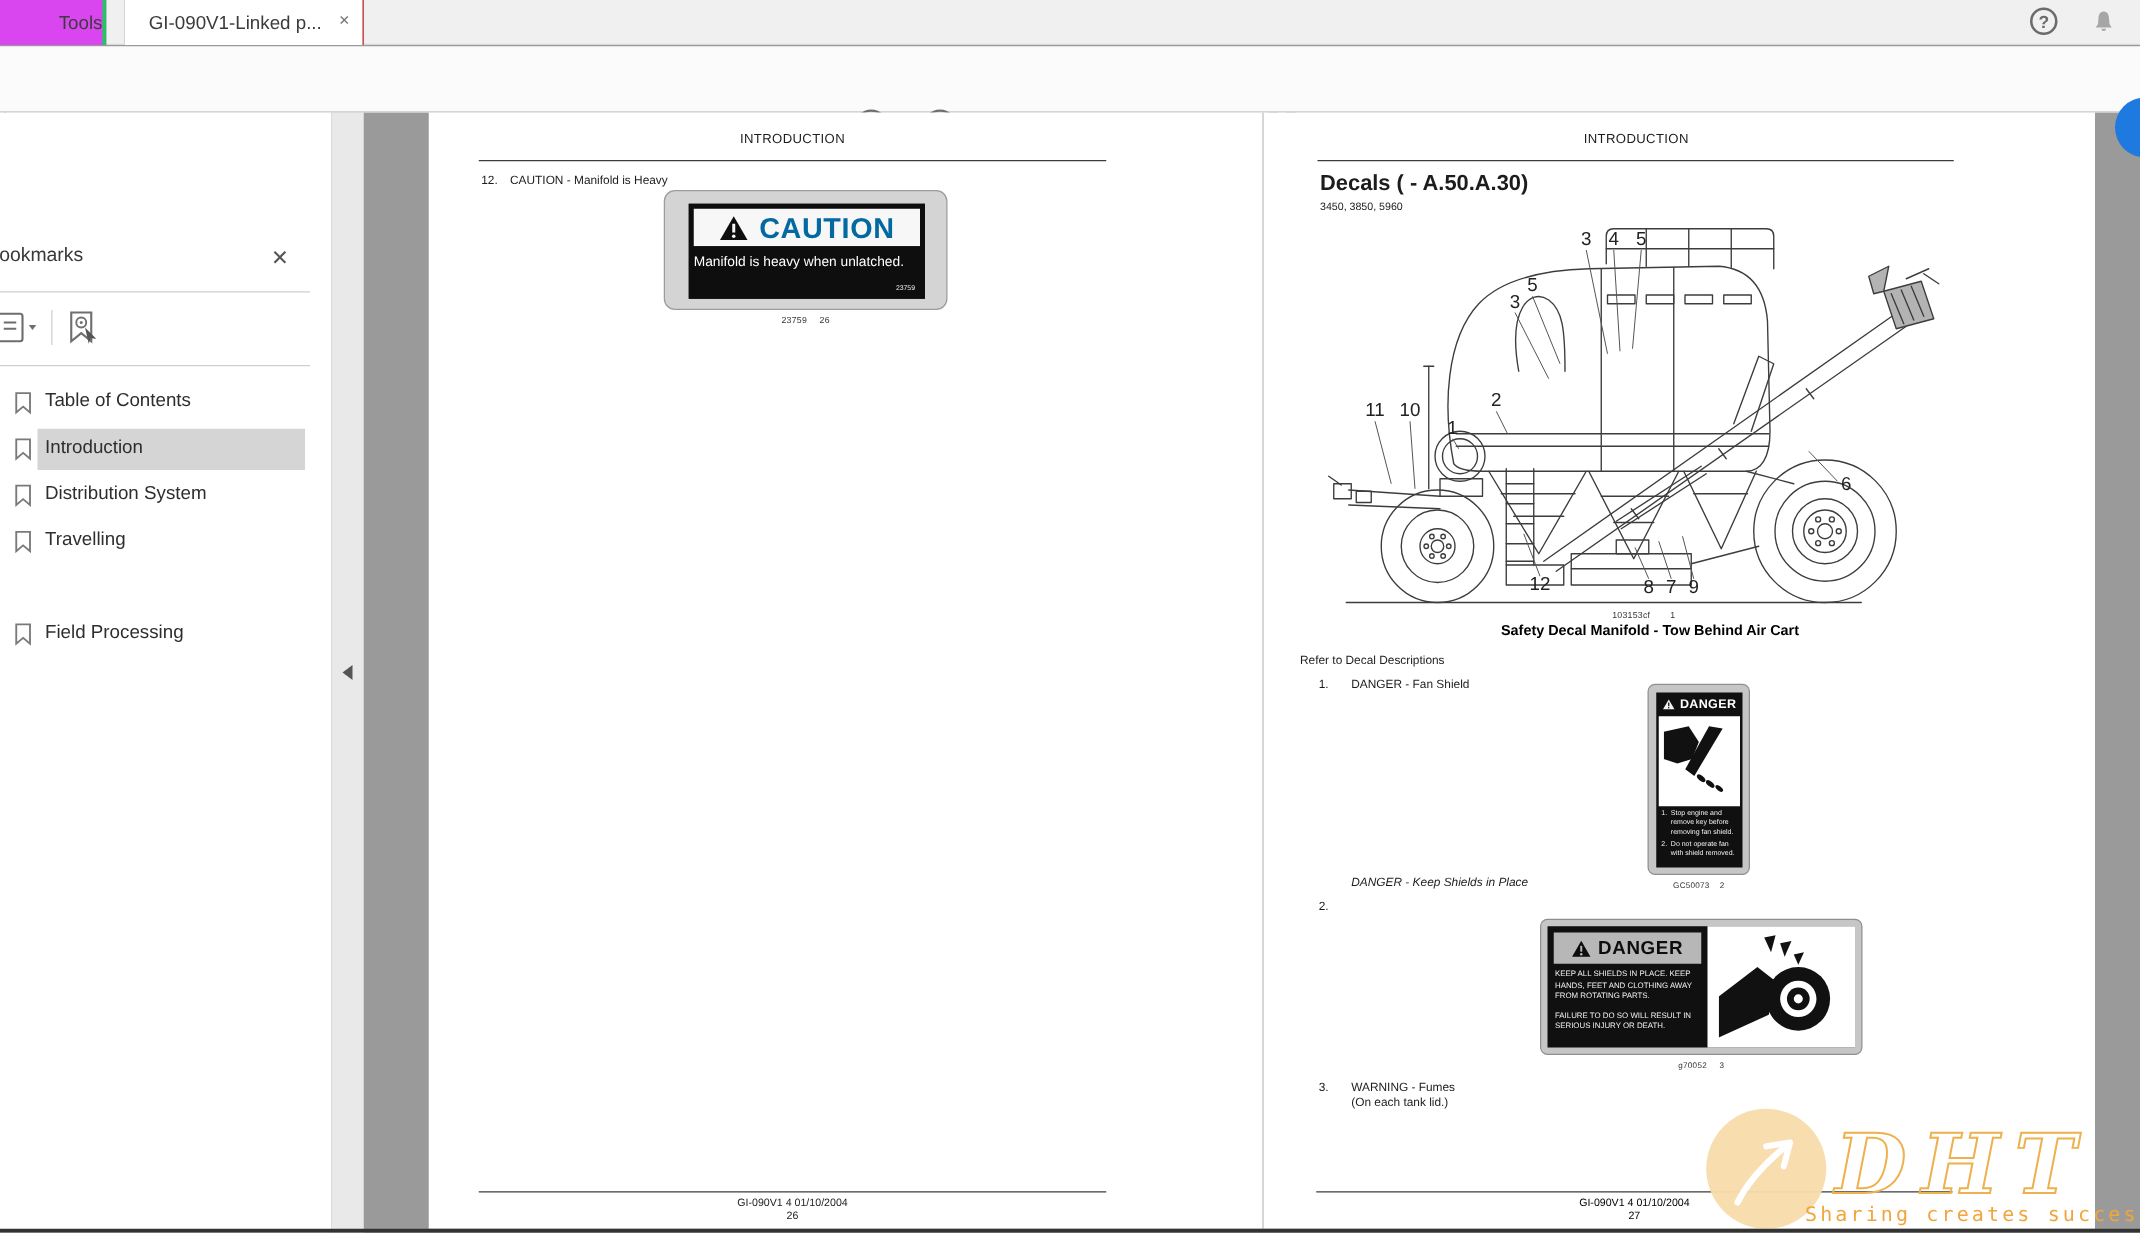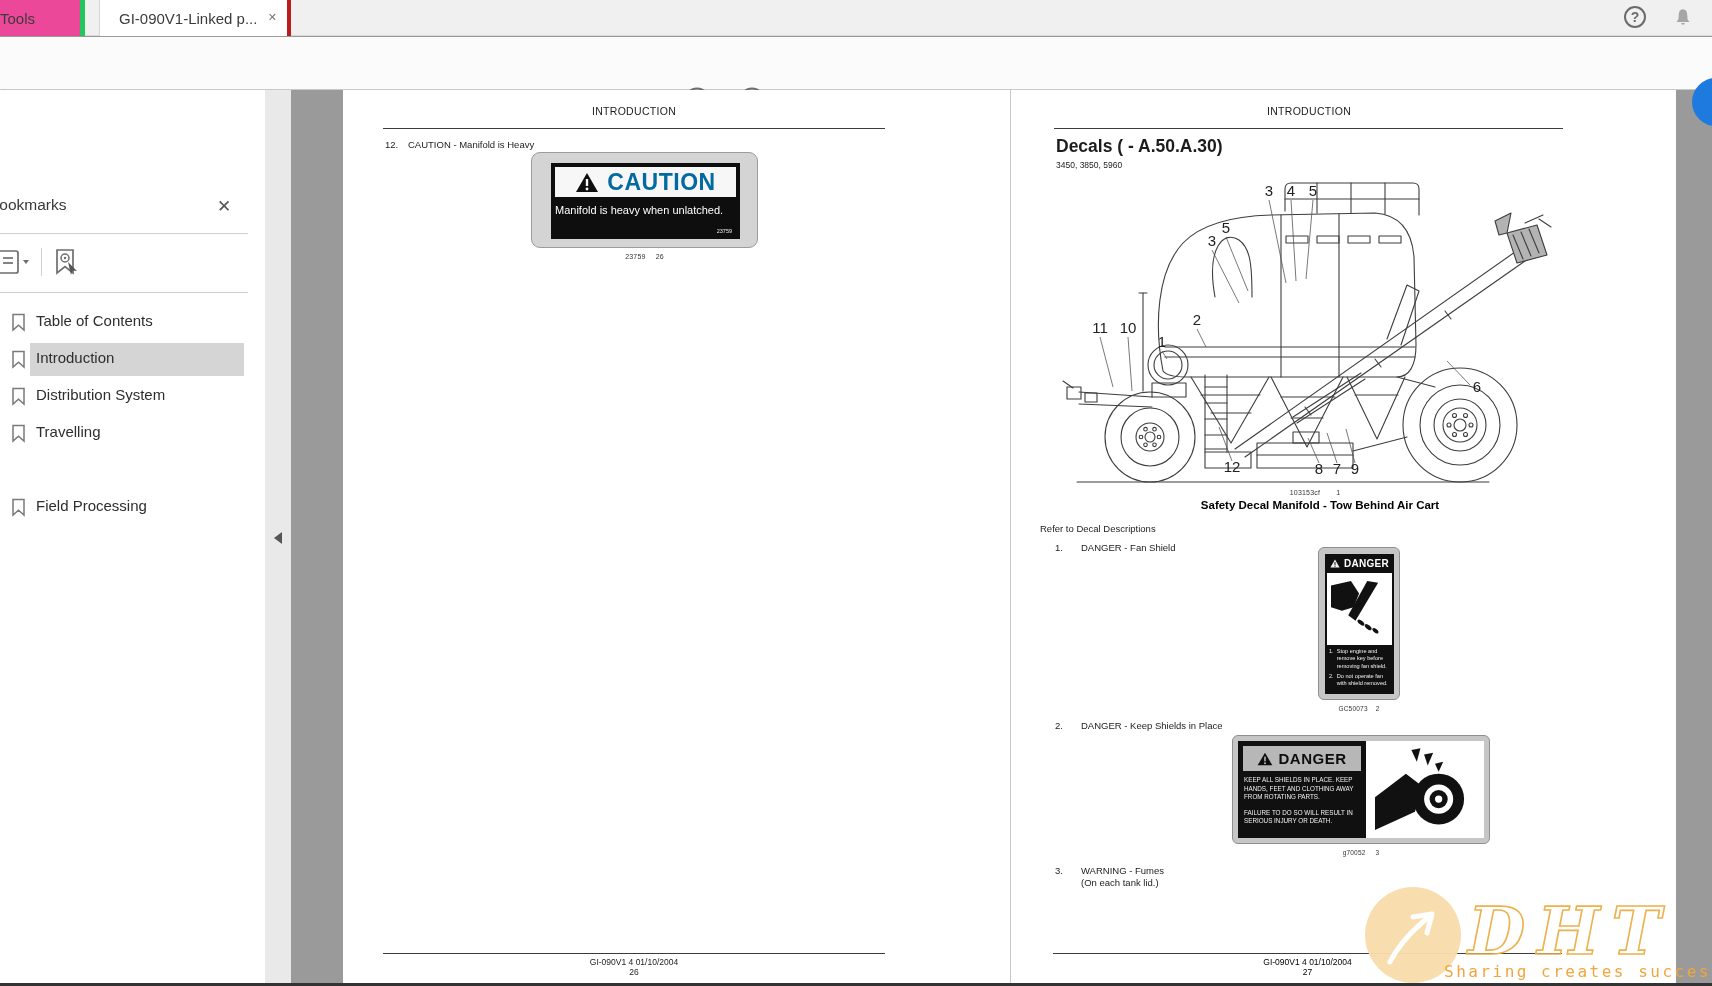--- a/index.html
+++ b/index.html
@@ -5,22 +5,22 @@
   html,body{margin:0;padding:0;background:#555;}
   *{box-sizing:border-box;}
   #screen{position:relative;width:1712px;height:986px;overflow:hidden;
           font-family:"Liberation Sans",sans-serif;background:#9a9a9a;}
   .abs{position:absolute;}
 
   
   .tabbar{position:absolute;left:0;top:0;width:1712px;height:36px;background:#f0f0f0;
           border-bottom:1px solid #d9d9d9;}
   .tab{position:absolute;top:0;height:36px;display:flex;align-items:center;font-size:15px;color:#3b3b3b;}
-  .tab.tools{left:0;width:85px;justify-content:flex-start;background:#ec4899;border-right:5px solid #22c55e;}
-  .tab.doc{left:99px;width:192px;background:#ffffff;border-left:1px solid #d6d6d6;border-right:4px solid #b91c1c;padding-left:19px;}
+  .tab.tools{left:0;width:85px;justify-content:flex-end;background:#d946ef;border-right:3px solid #22c55e;}
+  .tab.doc{left:99px;width:192px;background:#ffffff;border-left:1px solid #d6d6d6;border-right:1px solid #b91c1c;padding-left:19px;}
   .tab-close{position:absolute;right:10px;top:11px;font-size:11px;color:#777;line-height:13px;cursor:default;}
   .top-ico{position:absolute;top:5px;width:24px;height:24px;display:flex;align-items:center;justify-content:center;}
   .help-circle{width:22px;height:22px;border:2px solid #6b6b6b;border-radius:50%;color:#6b6b6b;
                font-size:14px;font-weight:bold;display:flex;align-items:center;justify-content:center;}
 
   
   .toolbar{position:absolute;left:0;top:37px;width:1712px;height:53px;background:#fbfbfb;
            border-bottom:1px solid #c9c9c9;}
   .tb-ico{position:absolute;top:51px;width:28px;height:28px;}
   .page-input{position:absolute;left:787px;top:54px;width:40px;height:22px;border:none;
@@ -451,21 +451,21 @@
         </div>
       </div>
     </div>
   </div>
   <div class="cap-row tiny" style="left:1318px;top:705px;width:82px;gap:8px;font-size:6.5px;z-index:5;">
     <span>GC50073</span>
     <span>2</span>
   </div>
 
   <span class="abs doc-small" style="left:1055px;top:720px;z-index:5;">2.</span>
-  <span class="abs doc-small" style="left:1081px;top:720px;z-index:5;">DANGER - Keep Shields in Place</span>
+  <span class="abs doc-small" style="left:1081px;top:701px;z-index:5;font-style:italic;">DANGER - Keep Shields in Place</span>
 
   <div class="d2-outer">
     <div class="d2-inner">
       <div class="d2-left">
         <div class="d2-head">
           <svg width="16" height="14" viewBox="0 0 24 21">
             <polygon points="12,1 23,20 1,20" fill="#0d0d0d"></polygon>
             <rect x="10.8" y="7" width="2.4" height="7" fill="#b7b7b7"></rect>
             <circle cx="12" cy="17" r="1.5" fill="#b7b7b7"></circle>
           </svg>

